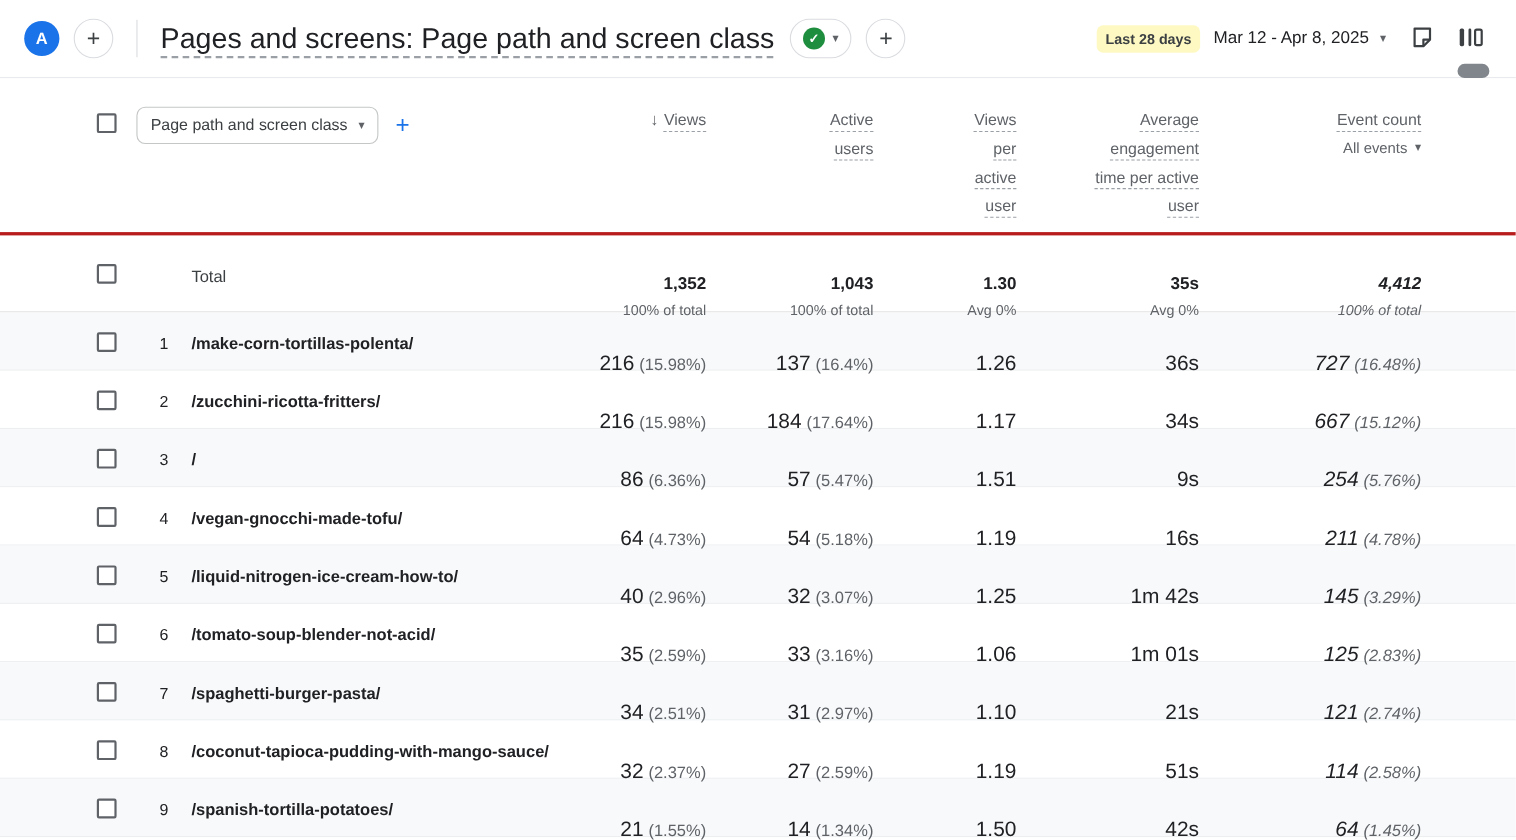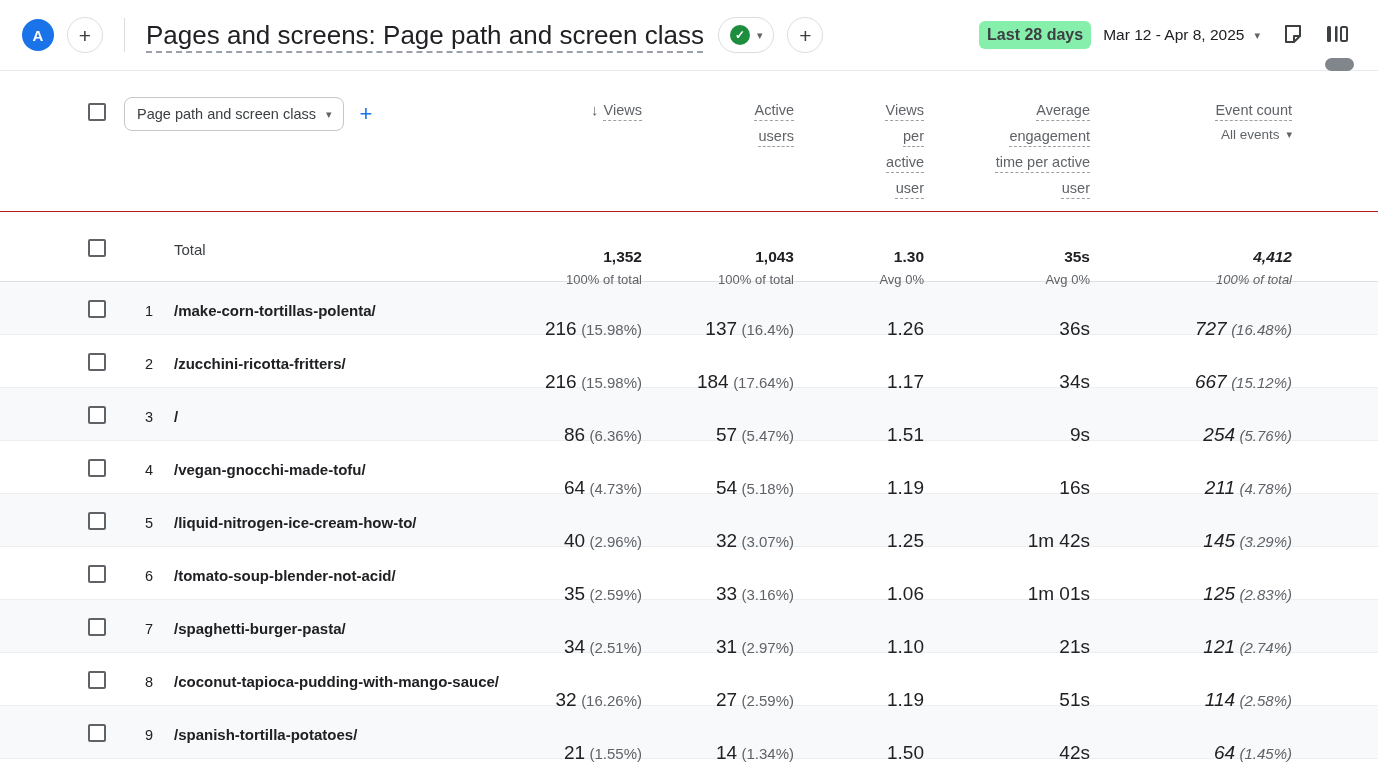--- a/index.html
+++ b/index.html
@@ -49,21 +49,21 @@
     cursor:pointer; flex:0 0 auto; background:#fff;
   }
   .check-circle {
     width:20px; height:20px; border-radius:50%;
     background:#1e8e3e; color:#fff; font-size:12px; font-weight:bold;
     display:flex; align-items:center; justify-content:center;
   }
   .caret { color:#5f6368; font-size:11px; line-height:1; }
   .right-group { margin-left:auto; display:flex; align-items:center; }
   .preset-badge {
-    background:#86efac; color:#3c4043; font-size:16px; font-weight:bold;
+    background:#fef9c3; color:#3c4043; font-size:13px; font-weight:bold;
     padding:5px 8px; border-radius:6px; white-space:nowrap; cursor:pointer;
   }
   .date-range {
     display:flex; align-items:center; gap:10px; margin-left:12px;
     font-size:15.5px; color:#202124; white-space:nowrap; cursor:pointer;
   }
   .icon-btn {
     background:none; border:none; cursor:pointer; display:flex;
     align-items:center; justify-content:center;
     width:34px; height:34px;
@@ -84,21 +84,21 @@
     grid-template-columns:124px 50px 340px 140px 152px 130px 166px 1fr;
     align-items:center;
   }
   .cb {
     width:18px; height:18px;
     border:2px solid #5f6368; border-radius:2px;
     background:#fff; display:inline-block; cursor:pointer;
   }
   .cb-cell { padding-left:88px; }
 
-  .thead { align-items:start; padding-top:26px; padding-bottom:10px; border-bottom:1px solid #b91c1c; }
+  .thead { align-items:start; padding-top:26px; padding-bottom:10px; border-bottom:3px solid #b91c1c; }
   .thead .cb-cell { padding-top:6px; }
   .dim-cell { grid-column:2 / 4; display:flex; align-items:center; }
   .dim-selector {
     display:inline-flex; align-items:center; gap:10px;
     border:1px solid #c4c7c5; border-radius:8px;
     padding:8px 12px; font-size:14.5px; color:#3c4043;
     background:#fff; cursor:pointer; white-space:nowrap;
   }
   .add-dim {
     color:#1a73e8; font-size:22px; font-weight:400; margin-left:15px;
@@ -312,21 +312,21 @@
     <div class="vcell"><span class="val-main">31</span> <span class="val-pct">(2.97%)</span></div>
     <div class="vcell"><span class="val-main">1.10</span></div>
     <div class="vcell"><span class="val-main">21s</span></div>
     <div class="vcell last"><span class="val-main">121</span> <span class="val-pct">(2.74%)</span></div>
   </div>
 
   <div class="grid-row trow">
     <div class="cb-cell"><span class="cb"></span></div>
     <div class="row-num">8</div>
     <div class="path-cell">/coconut-tapioca-pudding-with-mango-sauce/</div>
-    <div class="vcell"><span class="val-main">32</span> <span class="val-pct">(16.26%)</span></div>
+    <div class="vcell"><span class="val-main">32</span> <span class="val-pct">(2.37%)</span></div>
     <div class="vcell"><span class="val-main">27</span> <span class="val-pct">(2.59%)</span></div>
     <div class="vcell"><span class="val-main">1.19</span></div>
     <div class="vcell"><span class="val-main">51s</span></div>
     <div class="vcell last"><span class="val-main">114</span> <span class="val-pct">(2.58%)</span></div>
   </div>
 
   <div class="grid-row trow alt">
     <div class="cb-cell"><span class="cb"></span></div>
     <div class="row-num">9</div>
     <div class="path-cell">/spanish-tortilla-potatoes/</div>

